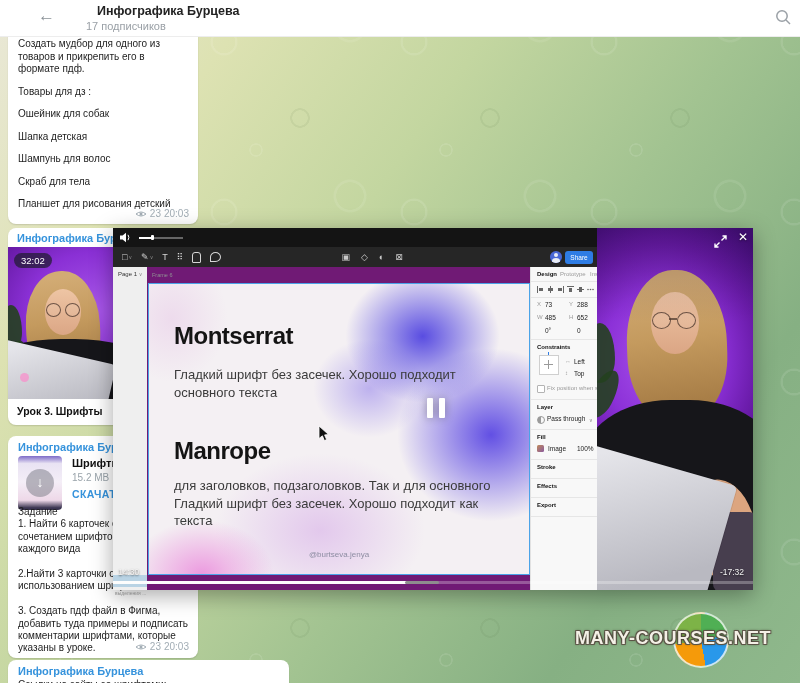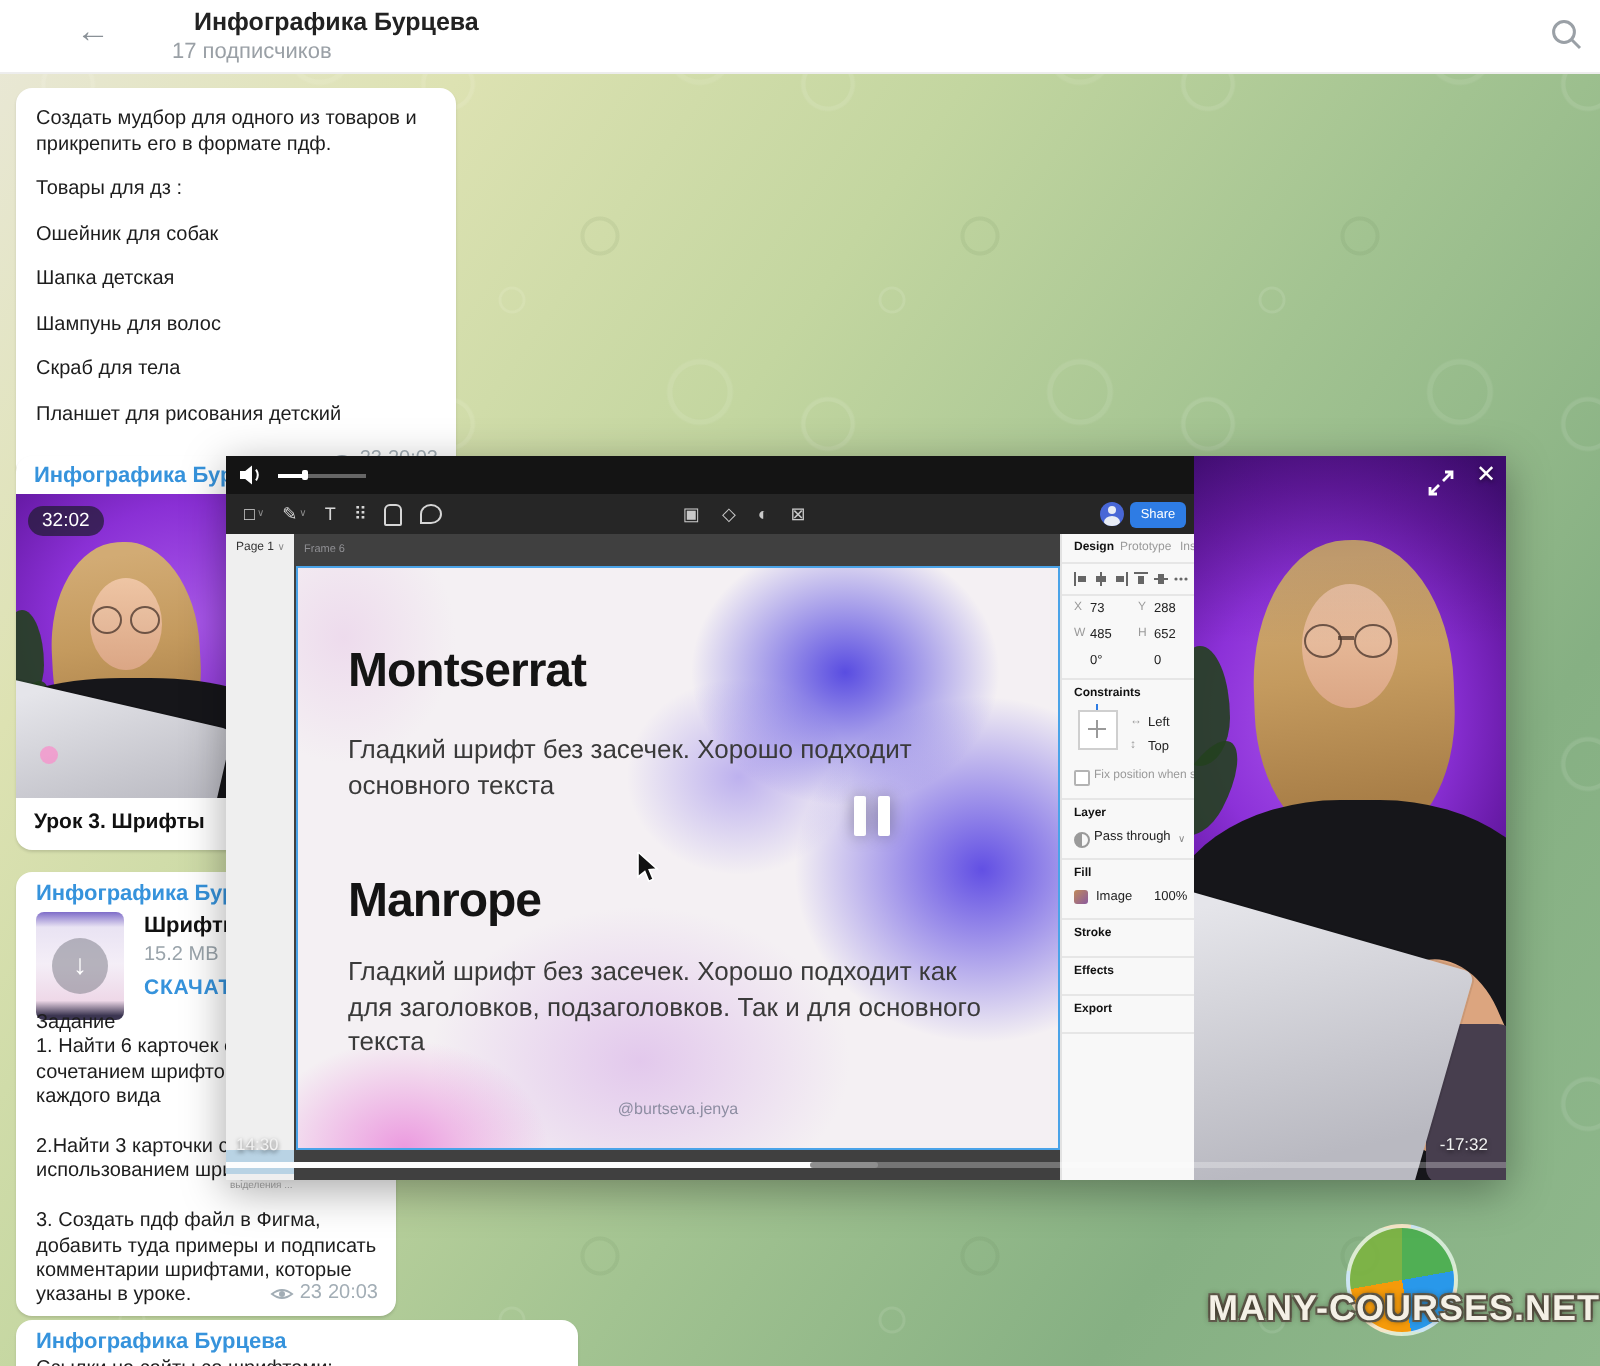--- a/index.html
+++ b/index.html
@@ -62,21 +62,21 @@
   .cicon{color:#c9c9c9;font-size:9px;margin-left:11px;}
   .avatar{position:absolute;left:437px;top:4px;width:12px;height:12px;border-radius:50%;background:#4867d6;overflow:hidden;}
   .avatar::before{content:"";position:absolute;left:4px;top:2px;width:4px;height:4px;border-radius:50%;background:#e8ecf5;}
   .avatar::after{content:"";position:absolute;left:2px;top:7px;width:8px;height:6px;border-radius:50%;background:#e8ecf5;}
   .sharebtn{position:absolute;left:452px;top:3.5px;width:28px;height:13px;border-radius:3px;background:#2e7ce4;
     color:#fff;font-size:6.5px;text-align:center;line-height:13px;cursor:pointer;}
   .fxleft{position:absolute;left:0;top:39px;width:34px;height:323px;background:#efefef;border-right:1px solid #e2e2e2;}
   .pglabel{position:absolute;left:5px;top:4px;font-size:6px;color:#333;white-space:nowrap;}
   .selrow{position:absolute;left:0;top:308px;width:34px;height:12px;background:#b9d3e4;}
   .layerhint{position:absolute;left:2px;top:323px;font-size:5px;color:#8a8a8a;white-space:nowrap;}
-  .fxcanvas{position:absolute;left:34px;top:39px;width:383px;height:323px;background:#404040;overflow:hidden;}
+  .fxcanvas{position:absolute;left:34px;top:39px;width:383px;height:323px;background:#701a75;overflow:hidden;}
   .framelabel{position:absolute;left:5px;top:5px;font-size:5.5px;color:#8f8f93;}
   .frame{position:absolute;left:1px;top:16px;width:380px;height:290px;border:1.3px solid #4aa3e8;overflow:hidden;background:
     radial-gradient(110px 95px at 72% 18%, rgba(62,48,222,.85), rgba(62,48,222,0) 70%),
     radial-gradient(130px 120px at 90% 52%, rgba(82,62,226,.9), rgba(82,62,226,0) 72%),
     radial-gradient(80px 70px at 58% 36%, rgba(122,100,232,.45), transparent 70%),
     radial-gradient(100px 75px at 14% 100%, rgba(232,118,215,.7), transparent 72%),
     radial-gradient(150px 110px at 45% 85%, rgba(205,152,228,.45), transparent 70%),
     radial-gradient(80px 90px at 6% 12%, rgba(225,180,225,.35), transparent 70%),
     #f4f0f3;}
   .fhead{position:absolute;left:25px;font-size:24px;font-weight:800;letter-spacing:-.5px;color:#141414;}
@@ -106,40 +106,40 @@
   .ptrack{position:absolute;left:0;top:353px;width:640px;height:3px;background:rgba(255,255,255,.28);z-index:6;}
   .pplayed{position:absolute;left:0;top:353px;width:46%;height:3px;background:#fdfdfd;z-index:6;}
   .phandle{position:absolute;left:292px;top:353px;width:34px;height:3px;border-radius:2px;background:#8e8e8e;z-index:7;}
   .pause{position:absolute;left:314px;top:170px;z-index:8;display:flex;gap:6px;}
   .pause span{width:6px;height:20px;background:#fff;border-radius:1px;box-shadow:0 0 8px rgba(0,0,0,.35);}
   .cursor{position:absolute;left:205px;top:198px;z-index:9;}
   
   .sitemark{position:absolute;left:575px;top:614px;width:225px;height:56px;z-index:15;}
   .globe{position:absolute;left:98px;top:-2px;width:52px;height:52px;border-radius:50%;border:2px solid rgba(255,255,255,.8);
     background:conic-gradient(#4caf50 0 80deg,#2196f3 80deg 170deg,#ff9800 170deg 260deg,#7cb342 260deg 360deg);opacity:.92;}
-  .smtext{position:absolute;left:0;top:30px;width:225px;text-align:right;font-size:18px;font-weight:800;color:#f4f0e6;letter-spacing:.5px;
+  .smtext{position:absolute;left:0;top:14px;width:225px;text-align:left;font-size:18px;font-weight:800;color:#f4f0e6;letter-spacing:.5px;
     text-shadow:0 0 3px rgba(45,42,30,.95),1px 1px 0 #6b6455,-1px -1px 0 #6b6455,1px -1px 0 #6b6455,-1px 1px 0 #6b6455;}
 </style>
 </head>
 <body>
 
 <div class="screen">
   <div class="wall"></div>
 
   <div class="header">
     <div class="back">←</div>
     <div class="htitle">Инфографика Бурцева</div>
     <div class="hsub">17 подписчиков</div>
     <svg class="hsearch" width="17" height="17" viewBox="0 0 17 17">
       <circle cx="7" cy="7" r="5.2" fill="none" stroke="#9aa0a6" stroke-width="1.5"></circle>
       <line x1="11" y1="11" x2="15" y2="15" stroke="#9aa0a6" stroke-width="1.5"></line>
     </svg>
   </div>
 
-  <div class="bubble" style="left:8px;top:44px;width:220px;height:196px;">
+  <div class="bubble" style="left:8px;top:28px;width:190px;height:196px;">
     <div class="msgtext" style="padding:10px 10px 0 10px;">
       <p>Создать мудбор для одного из товаров и прикрепить его в формате пдф.</p>
       <p>Товары для дз :</p>
       <p>Ошейник для собак</p>
       <p>Шапка детская</p>
       <p>Шампунь для волос</p>
       <p>Скраб для тела</p>
       <p>Планшет для рисования детский</p>
     </div>
     <div class="meta" style="right:9px;bottom:5px;">
@@ -256,22 +256,22 @@
     <div class="fxcanvas">
       <div class="framelabel">Frame 6</div>
       <div class="frame">
         <div class="fhead" style="top:38px;">Montserrat</div>
         <div class="fdesc" style="top:82px;">
           <div>Гладкий шрифт без засечек. Хорошо подходит</div>
           <div>основного текста</div>
         </div>
         <div class="fhead" style="top:153px;">Manrope</div>
         <div class="fdesc" style="top:193px;">
+          <div>для заголовков, подзаголовков. Так и для основного</div>
           <div>Гладкий шрифт без засечек. Хорошо подходит как</div>
-          <div>для заголовков, подзаголовков. Так и для основного</div>
           <div>текста</div>
         </div>
         <div class="credit">@burtseva.jenya</div>
       </div>
     </div>
 
     <div class="fxright">
       <span class="ptab act" style="left:6px;">Design</span>
       <span class="ptab" style="left:29px;">Prototype</span>
       <span class="ptab" style="left:59px;">Ins</span>

